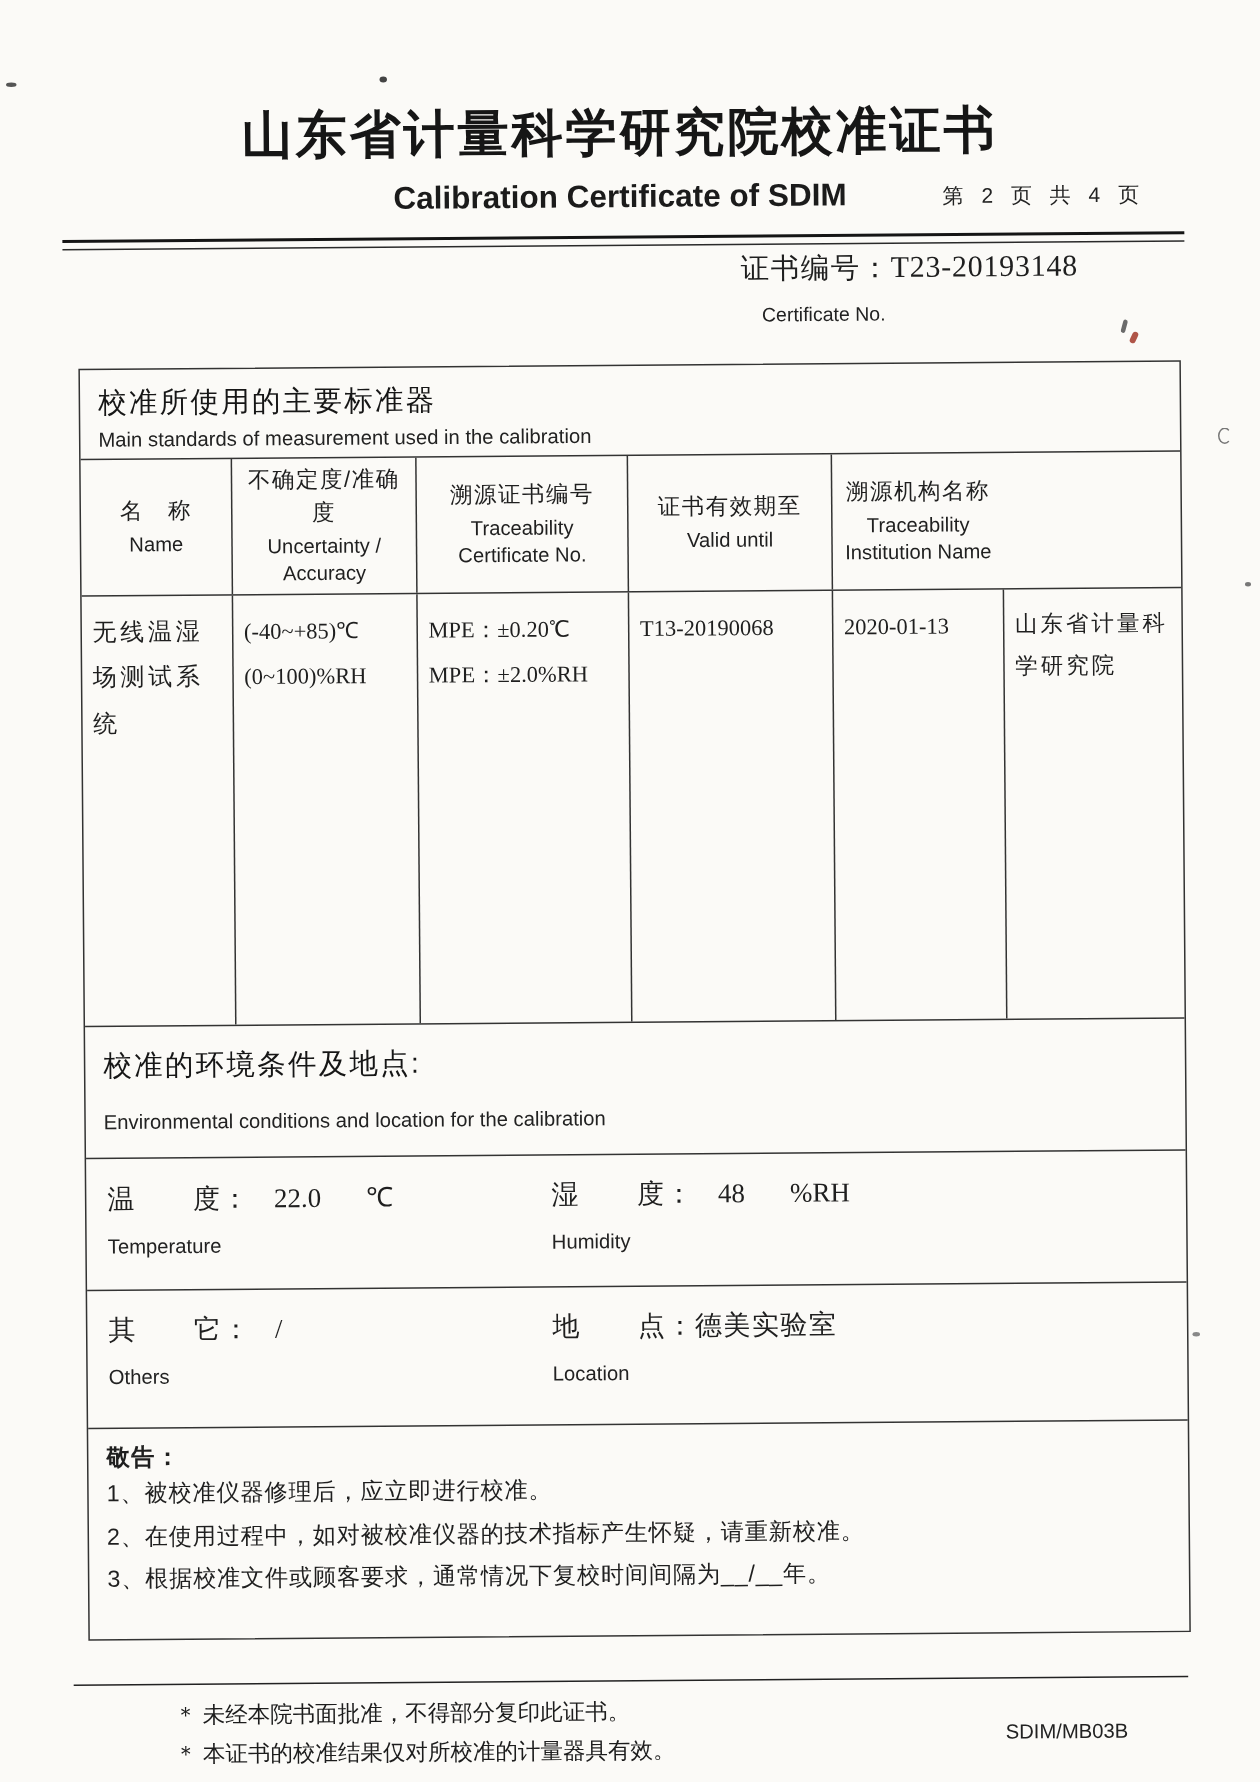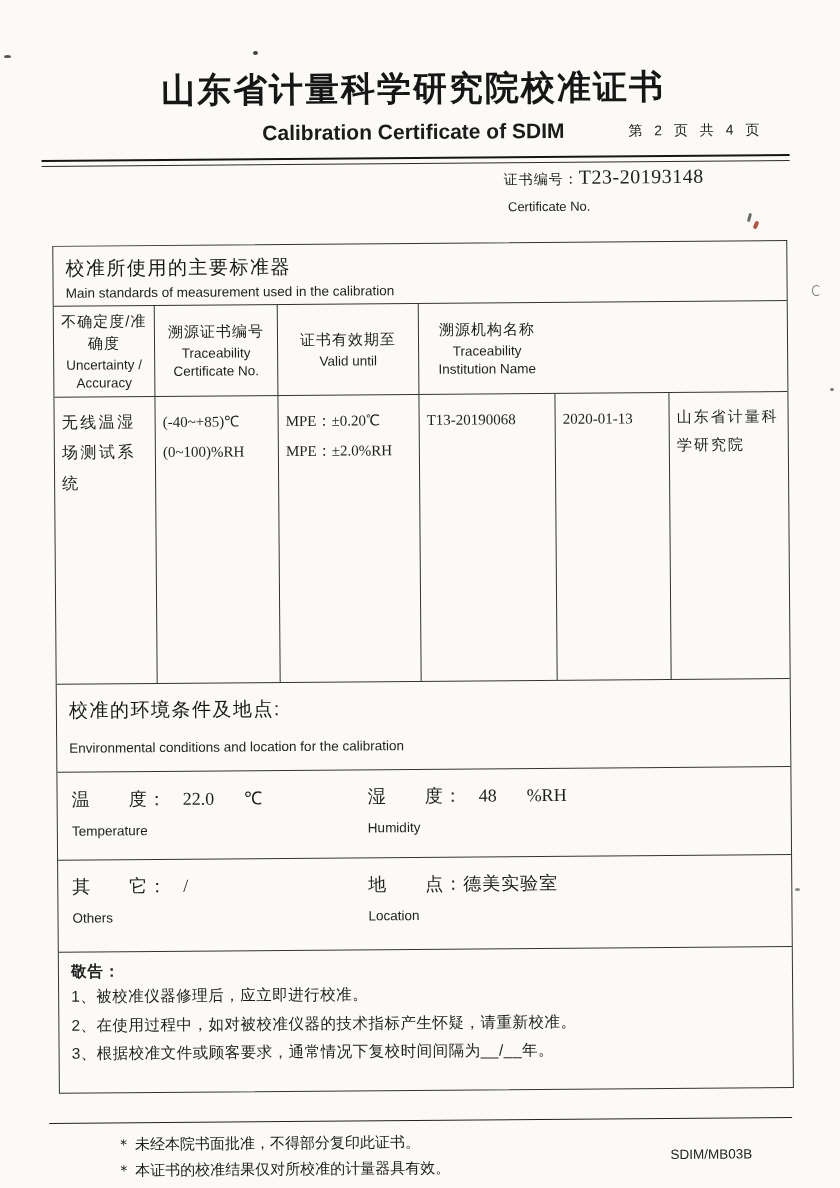--- a/index.html
+++ b/index.html
@@ -21,21 +21,21 @@
   .logo{position:absolute;left:76px;top:62px;width:106px;text-align:center;}
   .logo-text{font-weight:bold;font-size:27px;letter-spacing:1px;color:#222;margin-top:-4px;}
   .titles{position:absolute;left:150px;top:66px;width:534px;text-align:center;}
   .title-zh{font-size:34px;font-weight:800;letter-spacing:2px;margin:0;color:#161616;}
   .title-en{font-size:21px;font-weight:700;margin:8px 0 0 0;color:#1b1b1b;}
   .page-info{position:absolute;left:632px;top:124px;font-size:14px;letter-spacing:4px;color:#222;}
   .double-rule{position:absolute;left:45px;top:157px;width:748px;height:4px;
     border-top:2.5px solid #151515;border-bottom:1px solid #2a2a2a;}
   
   .cert-no{position:absolute;left:497px;top:167px;}
-  .cert-no .zh{font-size:14px;letter-spacing:1px;margin-left:10px;}
+  .cert-no .zh{font-size:19px;letter-spacing:1px;}
   .cert-no .num{font-family:"Liberation Serif", serif;font-size:20px;letter-spacing:0.5px;}
   .cert-no .en{font-size:13px;margin:10px 0 0 14px;color:#222;}
   
   .main-box{position:absolute;left:55px;top:243px;width:735px;height:848px;
     border:1.5px solid #333;box-sizing:border-box;display:flex;flex-direction:column;}
   .sec{border-bottom:1.5px solid #333;box-sizing:border-box;}
   .sec-zh{font-size:19px;font-weight:500;letter-spacing:1.5px;color:#161616;}
   .sec-en{font-size:13.5px;color:#222;}
   .sec1{height:60px;padding:9px 12px 0;}
   .sec1 .sec-en{margin-top:4px;}
@@ -102,20 +102,24 @@
 
     <div class="main-box">
 
       <div class="sec sec1">
         <div class="sec-zh">校准所使用的主要标准器</div>
         <div class="sec-en">Main standards of measurement used in the calibration</div>
       </div>
 
       <div class="tbl-head">
         <div class="th">
+          <div class="th-zh">名　称</div>
+          <div class="th-en">Name</div>
+        </div>
+        <div class="th">
           <div class="th-zh">不确定度/准确度</div>
           <div class="th-en">Uncertainty / Accuracy</div>
         </div>
         <div class="th">
           <div class="th-zh">溯源证书编号</div>
           <div class="th-en">Traceability Certificate No.</div>
         </div>
         <div class="th">
           <div class="th-zh">证书有效期至</div>
           <div class="th-en">Valid until</div>

